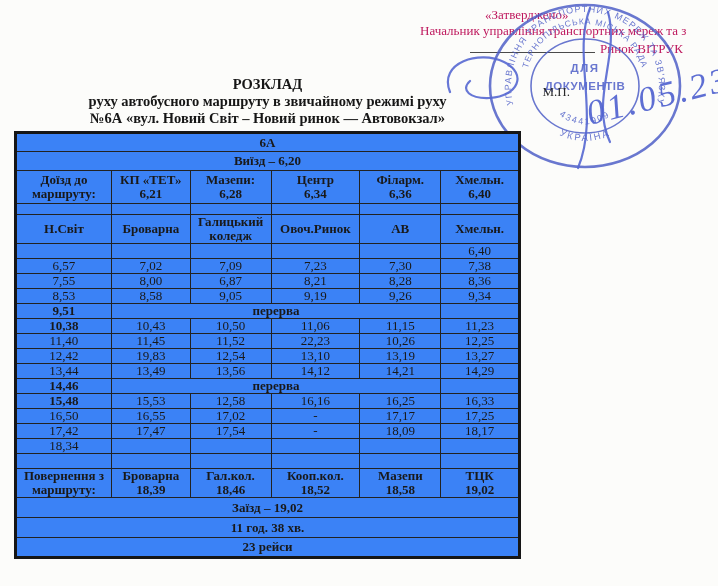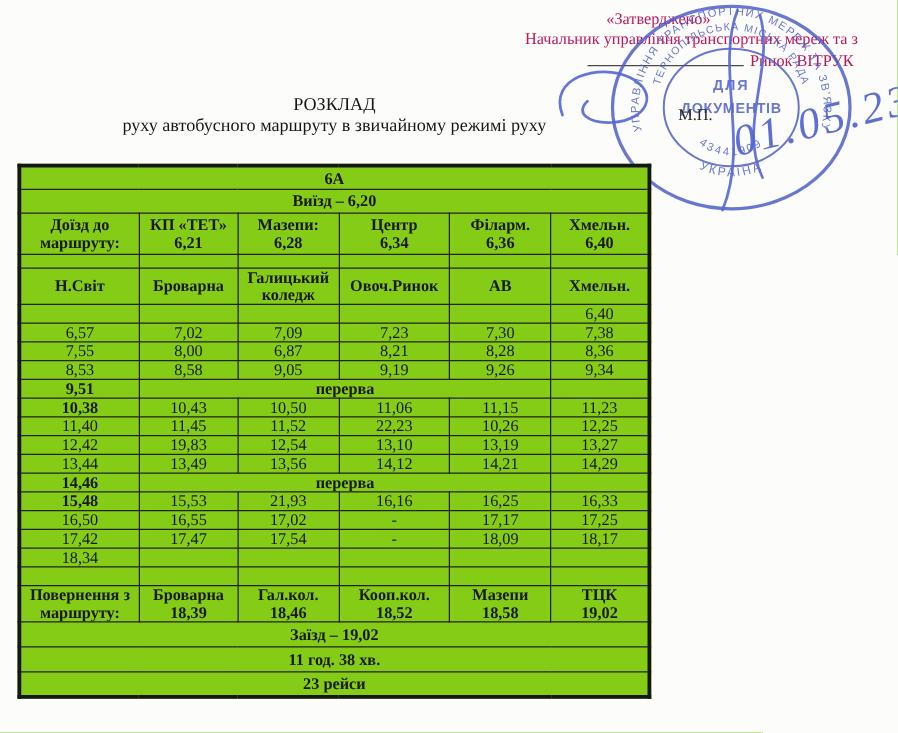--- a/index.html
+++ b/index.html
@@ -12,27 +12,27 @@
   .appr{position:absolute;font-size:13px;color:#be185d;white-space:nowrap}
   #appr1{left:485px;top:7px}
   #appr2{left:420px;top:23px}
   #appr3{left:470px;top:39px}
   .sig-line{display:inline-block;width:125px;height:13px;border-bottom:1.2px solid #4a4a4a;margin-right:5px}
   
   #stampsvg{position:absolute;left:440px;top:0;pointer-events:none}
   
   .titleblock{
     position:absolute;left:14px;top:76px;width:507px;
-    text-align:center;font-weight:normal;font-size:14.5px;line-height:17px;color:#161616;
+    text-align:center;font-weight:bold;font-size:14.5px;line-height:17px;color:#161616;
   }
   
   table#sched{
     position:absolute;left:14px;top:131px;width:507px;
     border-collapse:collapse;table-layout:fixed;
-    border:3px solid #161616;background:#84cc16;
+    border:3px solid #161616;background:#3b82f6;
   }
   #sched td{
     border:1px solid #222;text-align:center;vertical-align:middle;
     font-size:13px;padding:0 2px;line-height:14px;overflow:hidden;color:#191919;
   }
   .b{font-weight:bold}
   tr.r-route{height:19px}   tr.r-route td{font-size:14px}
   tr.r-depart{height:19px}  tr.r-depart td{font-size:14px;border-bottom-width:3px}
   tr.r-head2{height:33px}   tr.r-head2 td{border-bottom-width:2px;line-height:15px}
   tr.r-sp1{height:11px}
@@ -80,20 +80,21 @@
     <path d="M 10 92 C -2 62 40 50 64 62 C 88 74 78 96 50 98 C 30 99 20 90 30 81"></path>
     <path d="M 150 8 C 132 55 160 115 138 168"></path>
     <path d="M 168 12 C 180 55 150 100 170 142"></path>
   </g>
   <text x="150" y="125" transform="rotate(-14 150 125)" font-family="Liberation Serif, serif" font-style="italic" font-size="35" letter-spacing="3" fill="#5163d0" opacity="0.92">01.05.23</text>
 </svg>
 
 <div class="titleblock">
   <div>РОЗКЛАД</div>
   <div>руху автобусного маршруту в звичайному режимі руху</div>
+  <div>№6А «вул. Новий Світ – Новий ринок — Автовокзал»</div>
 </div>
 
 <table id="sched">
   <colgroup>
     <col style="width:95px">
       <col style="width:78px">
       <col style="width:80px">
     <col style="width:88px">
       <col style="width:80px">
       <col style="width:78px">
@@ -199,21 +200,21 @@
         <td>14,29</td>
       </tr>
       <tr class="r-time r-break">
         <td class="b">14,46</td>
         <td colspan="4" class="b">перерва</td>
         <td></td>
       </tr>
       <tr class="r-time">
         <td class="b">15,48</td>
         <td>15,53</td>
-        <td>21,93</td>
+        <td>12,58</td>
         <td>16,16</td>
         <td>16,25</td>
         <td>16,33</td>
       </tr>
       <tr class="r-time">
         <td>16,50</td>
         <td>16,55</td>
         <td>17,02</td>
         <td>-</td>
         <td>17,17</td>

